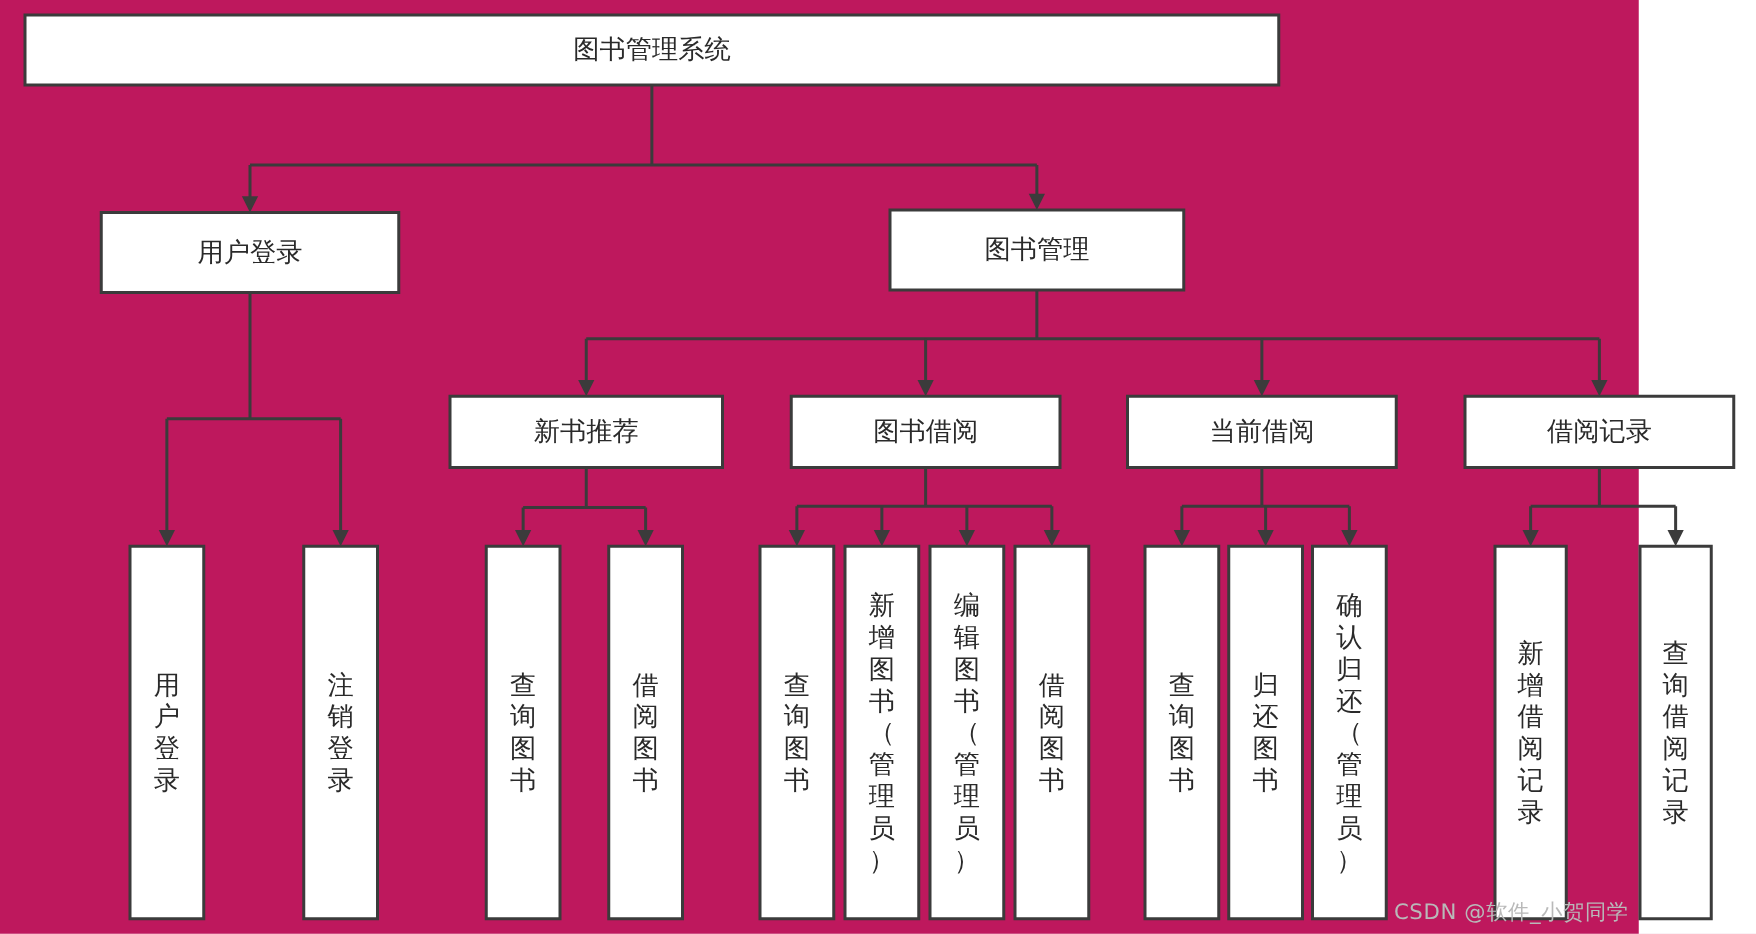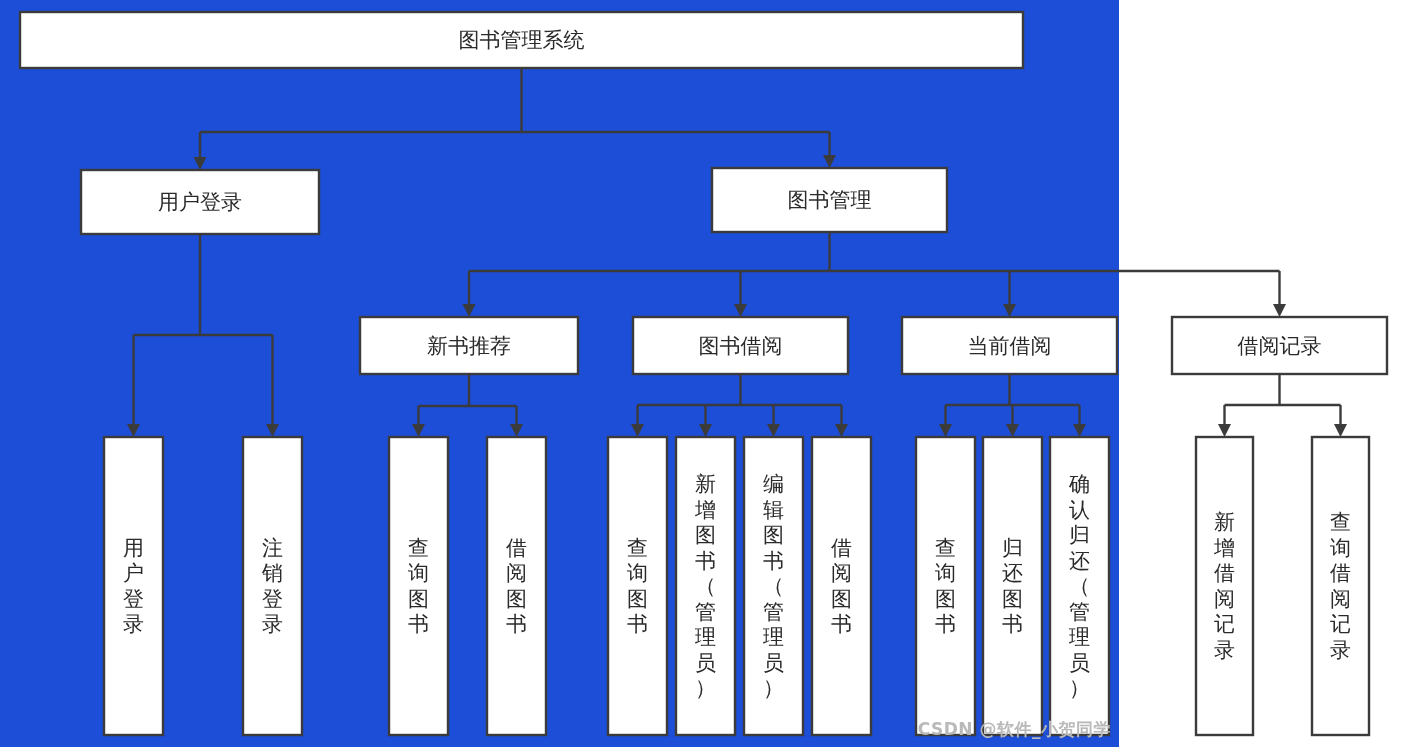--- a/index.html
+++ b/index.html
@@ -9,23 +9,23 @@
     background: #ffffff;
   }
   body {
     width: 1405px;
     height: 747px;
     overflow: hidden;
     font-family: "DejaVu Sans", "Liberation Sans", sans-serif;
   }
   #diagram-root {
     position: relative;
-    width: 1119px;
+    width: 1311px;
     height: 747px;
-    background: #1d4ed8;
+    background: #be185d;
   }
   svg#diagram-svg {
     position: absolute;
     left: 0;
     top: 0;
     width: 1405px;
     height: 747px;
     display: block;
   }
   .node-box {
@@ -59,21 +59,20 @@
   .watermark-text {
     position: absolute;
     right: 8px;
     bottom: 6px;
     font-family: "DejaVu Sans", "Liberation Sans", sans-serif;
     font-size: 17px;
     color: #b9b9b9;
     white-space: nowrap;
     letter-spacing: 0.5px;
     user-select: none;
-    font-weight: bold;
   }
 </style>
 </head>
 <body>
 
 <div id="diagram-root">
   <svg id="diagram-svg" viewBox="0 0 1405 747">
     <g id="edge-layer">
         <path d="M 521.5 68 L 521.5 132" class="connector"></path>
         <path d="M 200 132 L 829.5 132" class="connector"></path>

